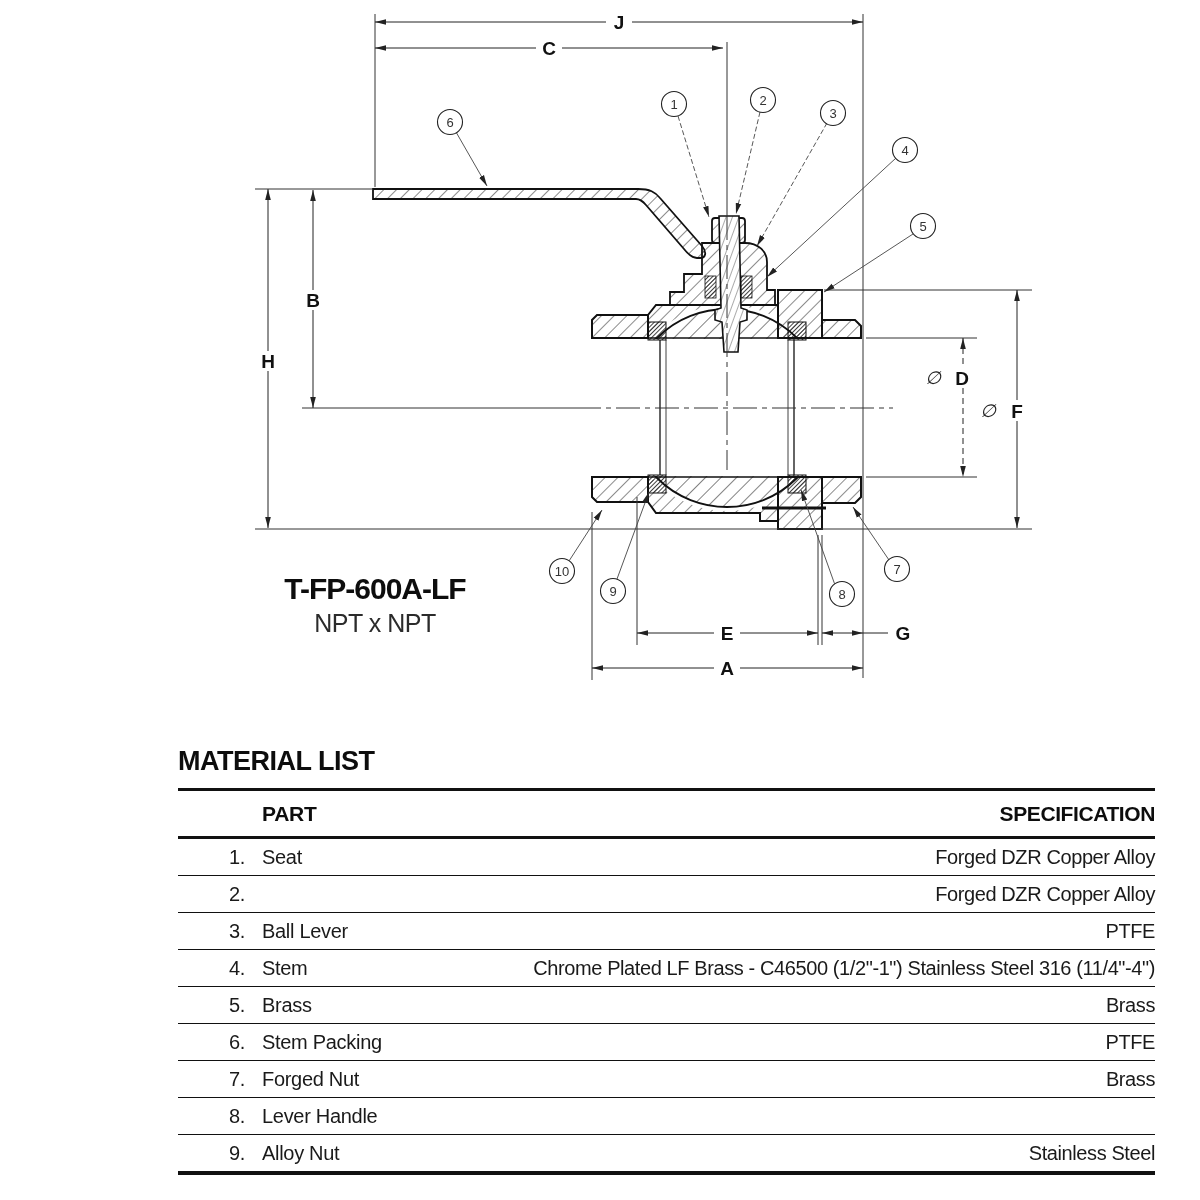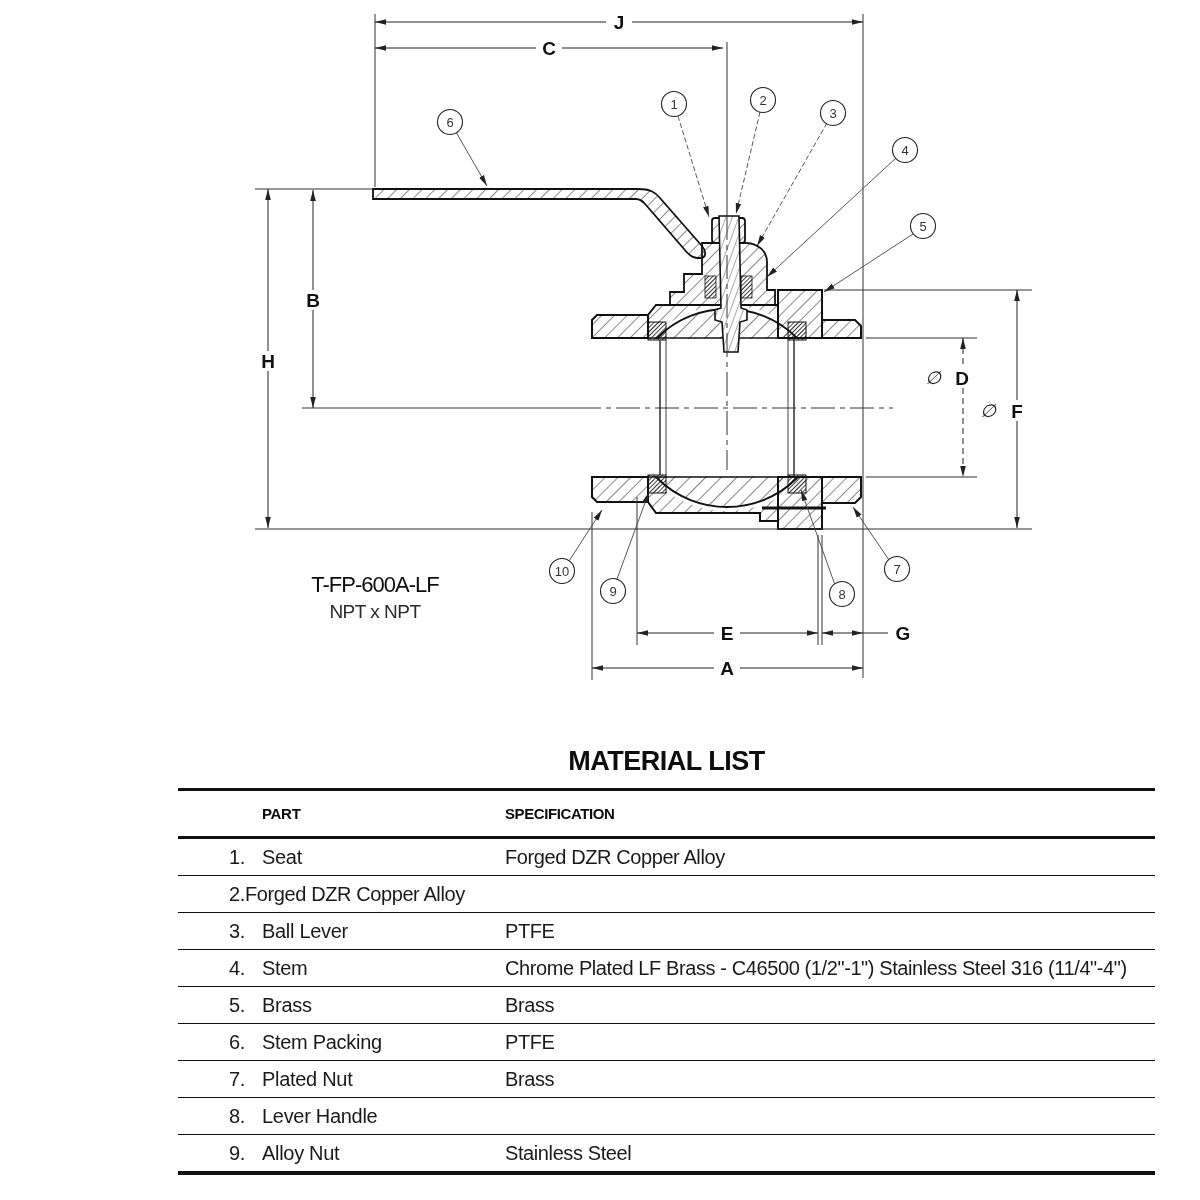--- a/index.html
+++ b/index.html
@@ -4,33 +4,33 @@
 <style>
   html,body{margin:0;padding:0;background:#ffffff;}
   .page{position:relative;width:1200px;height:1200px;background:#fff;overflow:hidden;
         font-family:"Liberation Sans",sans-serif;color:#111;}
   .drawing-svg{position:absolute;left:0;top:0;}
   text{font-family:"Liberation Sans",sans-serif;}
   .dimlbl{font-size:19px;font-weight:700;fill:#111;}
   .dialbl{font-size:18px;font-style:italic;font-weight:400;fill:#222;}
   .co-num{font-size:13px;font-weight:400;fill:#333;}
   .title-block{position:absolute;left:245px;top:572px;width:260px;text-align:center;}
-  .title-model{font-size:22px;font-weight:400;letter-spacing:-1px;color:#0d0d0d;}
-  .title-conn{font-size:19px;font-weight:400;letter-spacing:-0.5px;color:#2b2b2b;margin-top:3px;}
-  .mat-title{position:absolute;left:178px;top:746px;width:977px;text-align:center;
+  .title-model{font-size:30px;font-weight:700;letter-spacing:-1px;color:#0d0d0d;}
+  .title-conn{font-size:25px;font-weight:400;letter-spacing:-0.5px;color:#2b2b2b;margin-top:3px;}
+  .mat-title{position:absolute;left:178px;top:746px;width:977px;
              font-size:27px;font-weight:700;letter-spacing:-0.5px;color:#0d0d0d;}
   .mat-table{position:absolute;left:178px;top:788px;width:977px;
              border-top:3px solid #111;border-bottom:4px solid #111;}
   .mat-row{display:flex;align-items:center;height:36px;border-bottom:1.6px solid #111;
            font-size:20px;letter-spacing:-0.3px;color:#1a1a1a;}
   .mat-row:last-child{border-bottom:none;}
-  .mat-head{height:45px;border-bottom:3px solid #111;font-weight:700;font-size:15px;color:#0d0d0d;}
+  .mat-head{height:45px;border-bottom:3px solid #111;font-weight:700;font-size:21px;color:#0d0d0d;}
   .c-num{width:67px;text-align:right;padding-right:0;box-sizing:border-box;}
   .c-part{width:260px;padding-left:17px;box-sizing:border-box;}
-  .c-spec{flex:1;padding-left:0;box-sizing:border-box;letter-spacing:-0.4px;}
+  .c-spec{flex:1;padding-left:0;box-sizing:border-box;letter-spacing:-0.4px;text-align:right;}
 </style>
 </head>
 <body>
 
 <div class="page">
 
 <svg class="drawing-svg" width="1200" height="735" viewBox="0 0 1200 735">
   <defs>
     <pattern id="hBody" width="9" height="9" patternUnits="userSpaceOnUse" patternTransform="rotate(45)">
       <line x1="0" y1="0" x2="0" y2="9" stroke="#1a1a1a" stroke-width="1"></line>
@@ -255,21 +255,21 @@
     <div class="c-part">Brass</div>
     <div class="c-spec">Brass</div>
   </div>
   <div class="mat-row">
     <div class="c-num">6.</div>
     <div class="c-part">Stem Packing</div>
     <div class="c-spec">PTFE</div>
   </div>
   <div class="mat-row">
     <div class="c-num">7.</div>
-    <div class="c-part">Plated Nut</div>
+    <div class="c-part">Forged Nut</div>
     <div class="c-spec">Brass</div>
   </div>
   <div class="mat-row">
     <div class="c-num">8.</div>
     <div class="c-part">Lever Handle</div>
   </div>
   <div class="mat-row">
     <div class="c-num">9.</div>
     <div class="c-part">Alloy Nut</div>
     <div class="c-spec">Stainless Steel</div>

